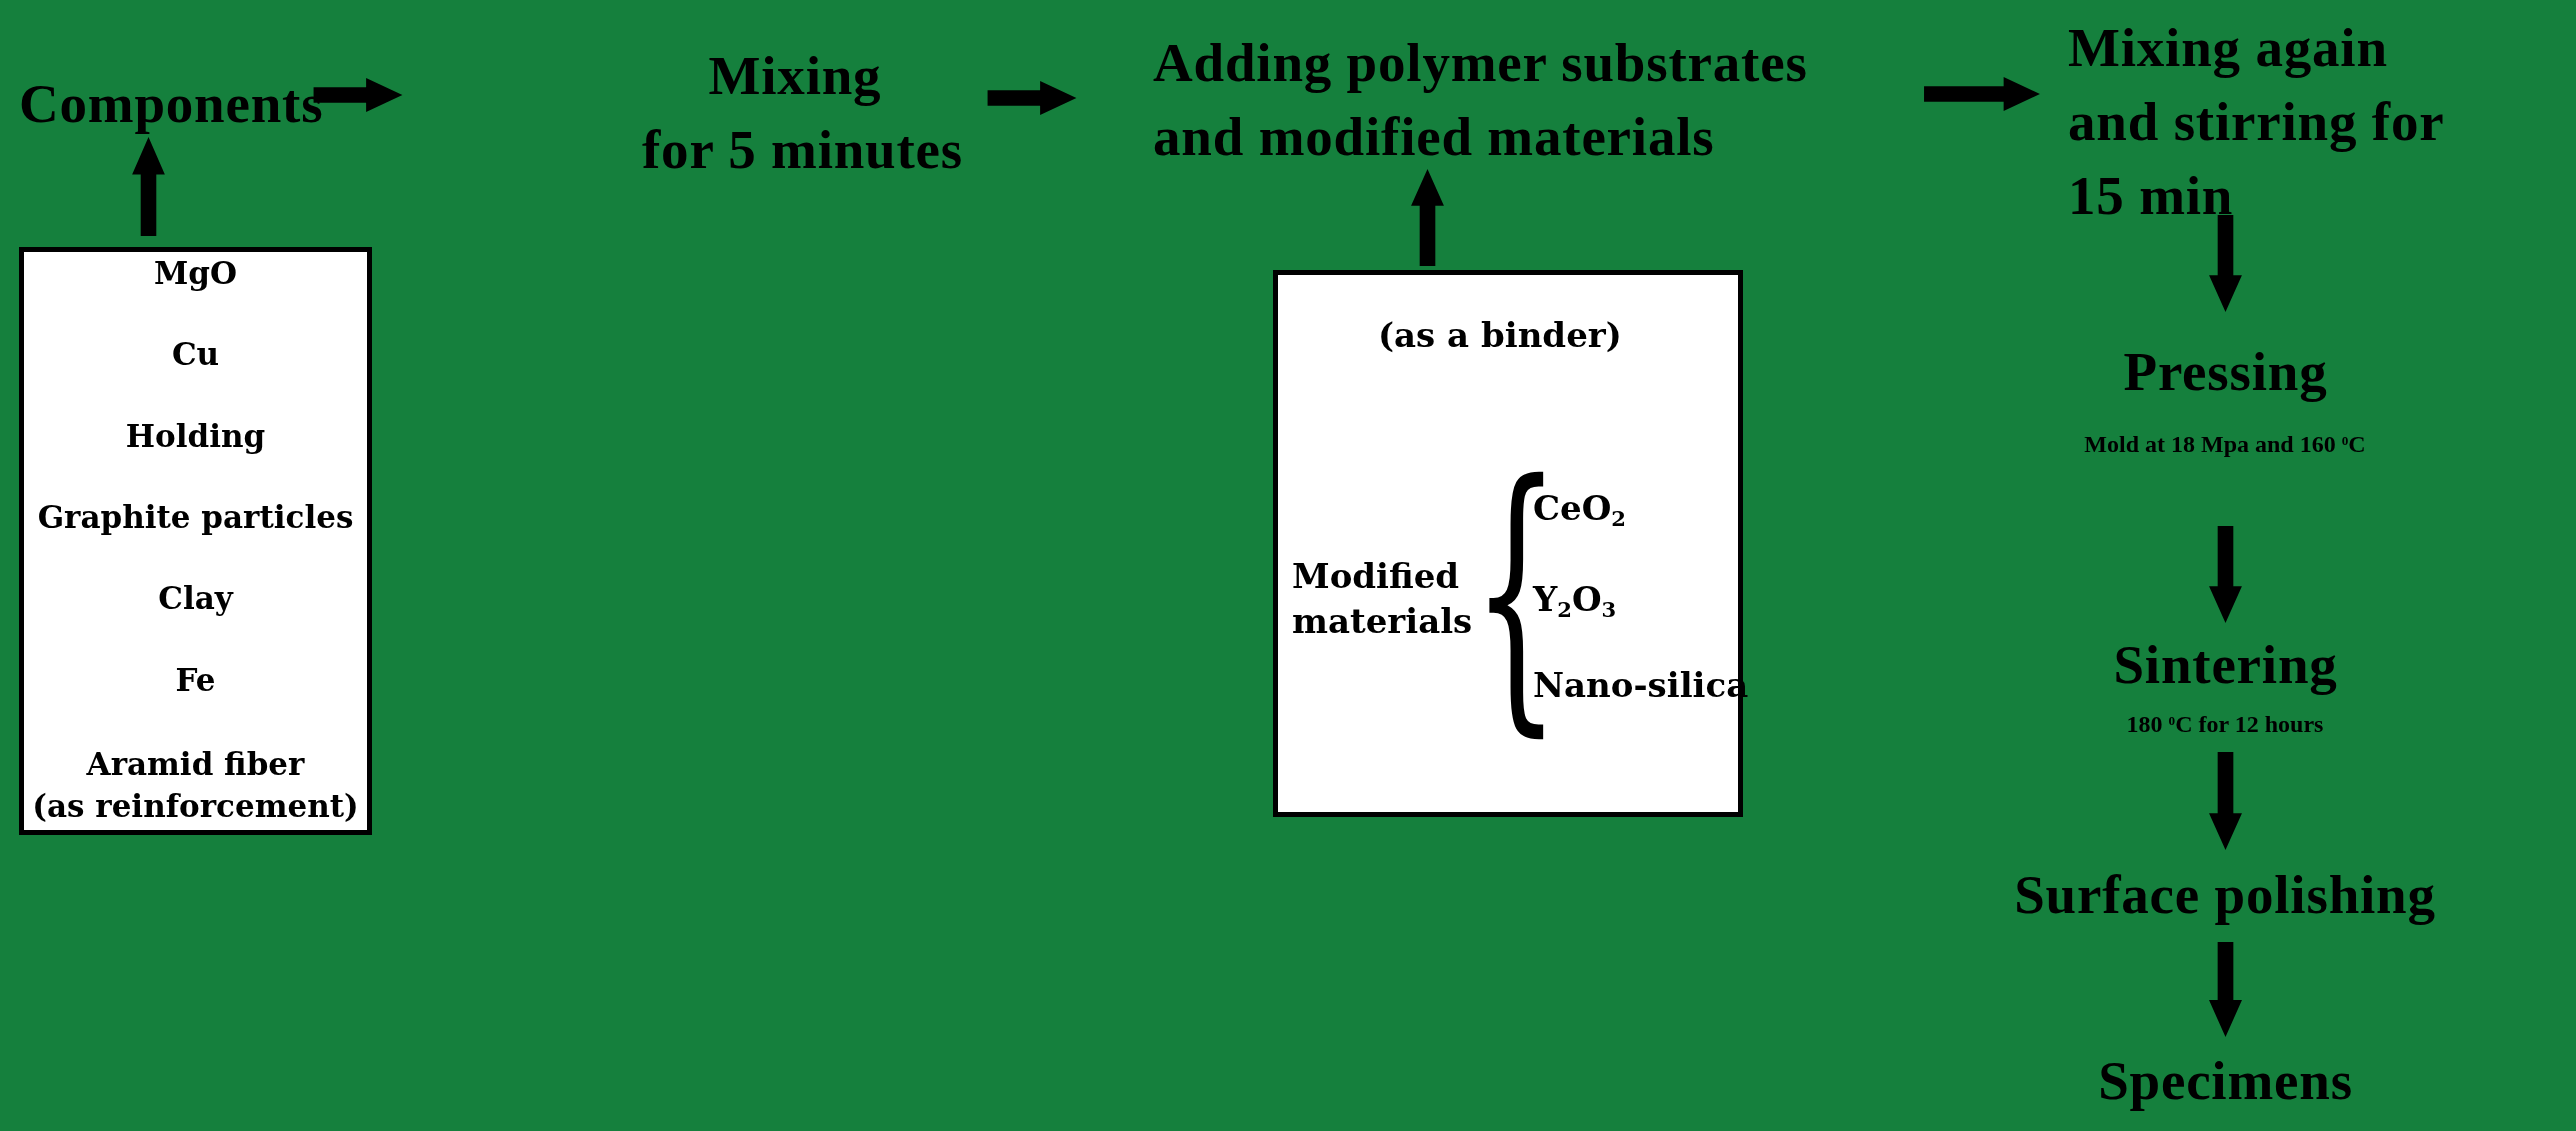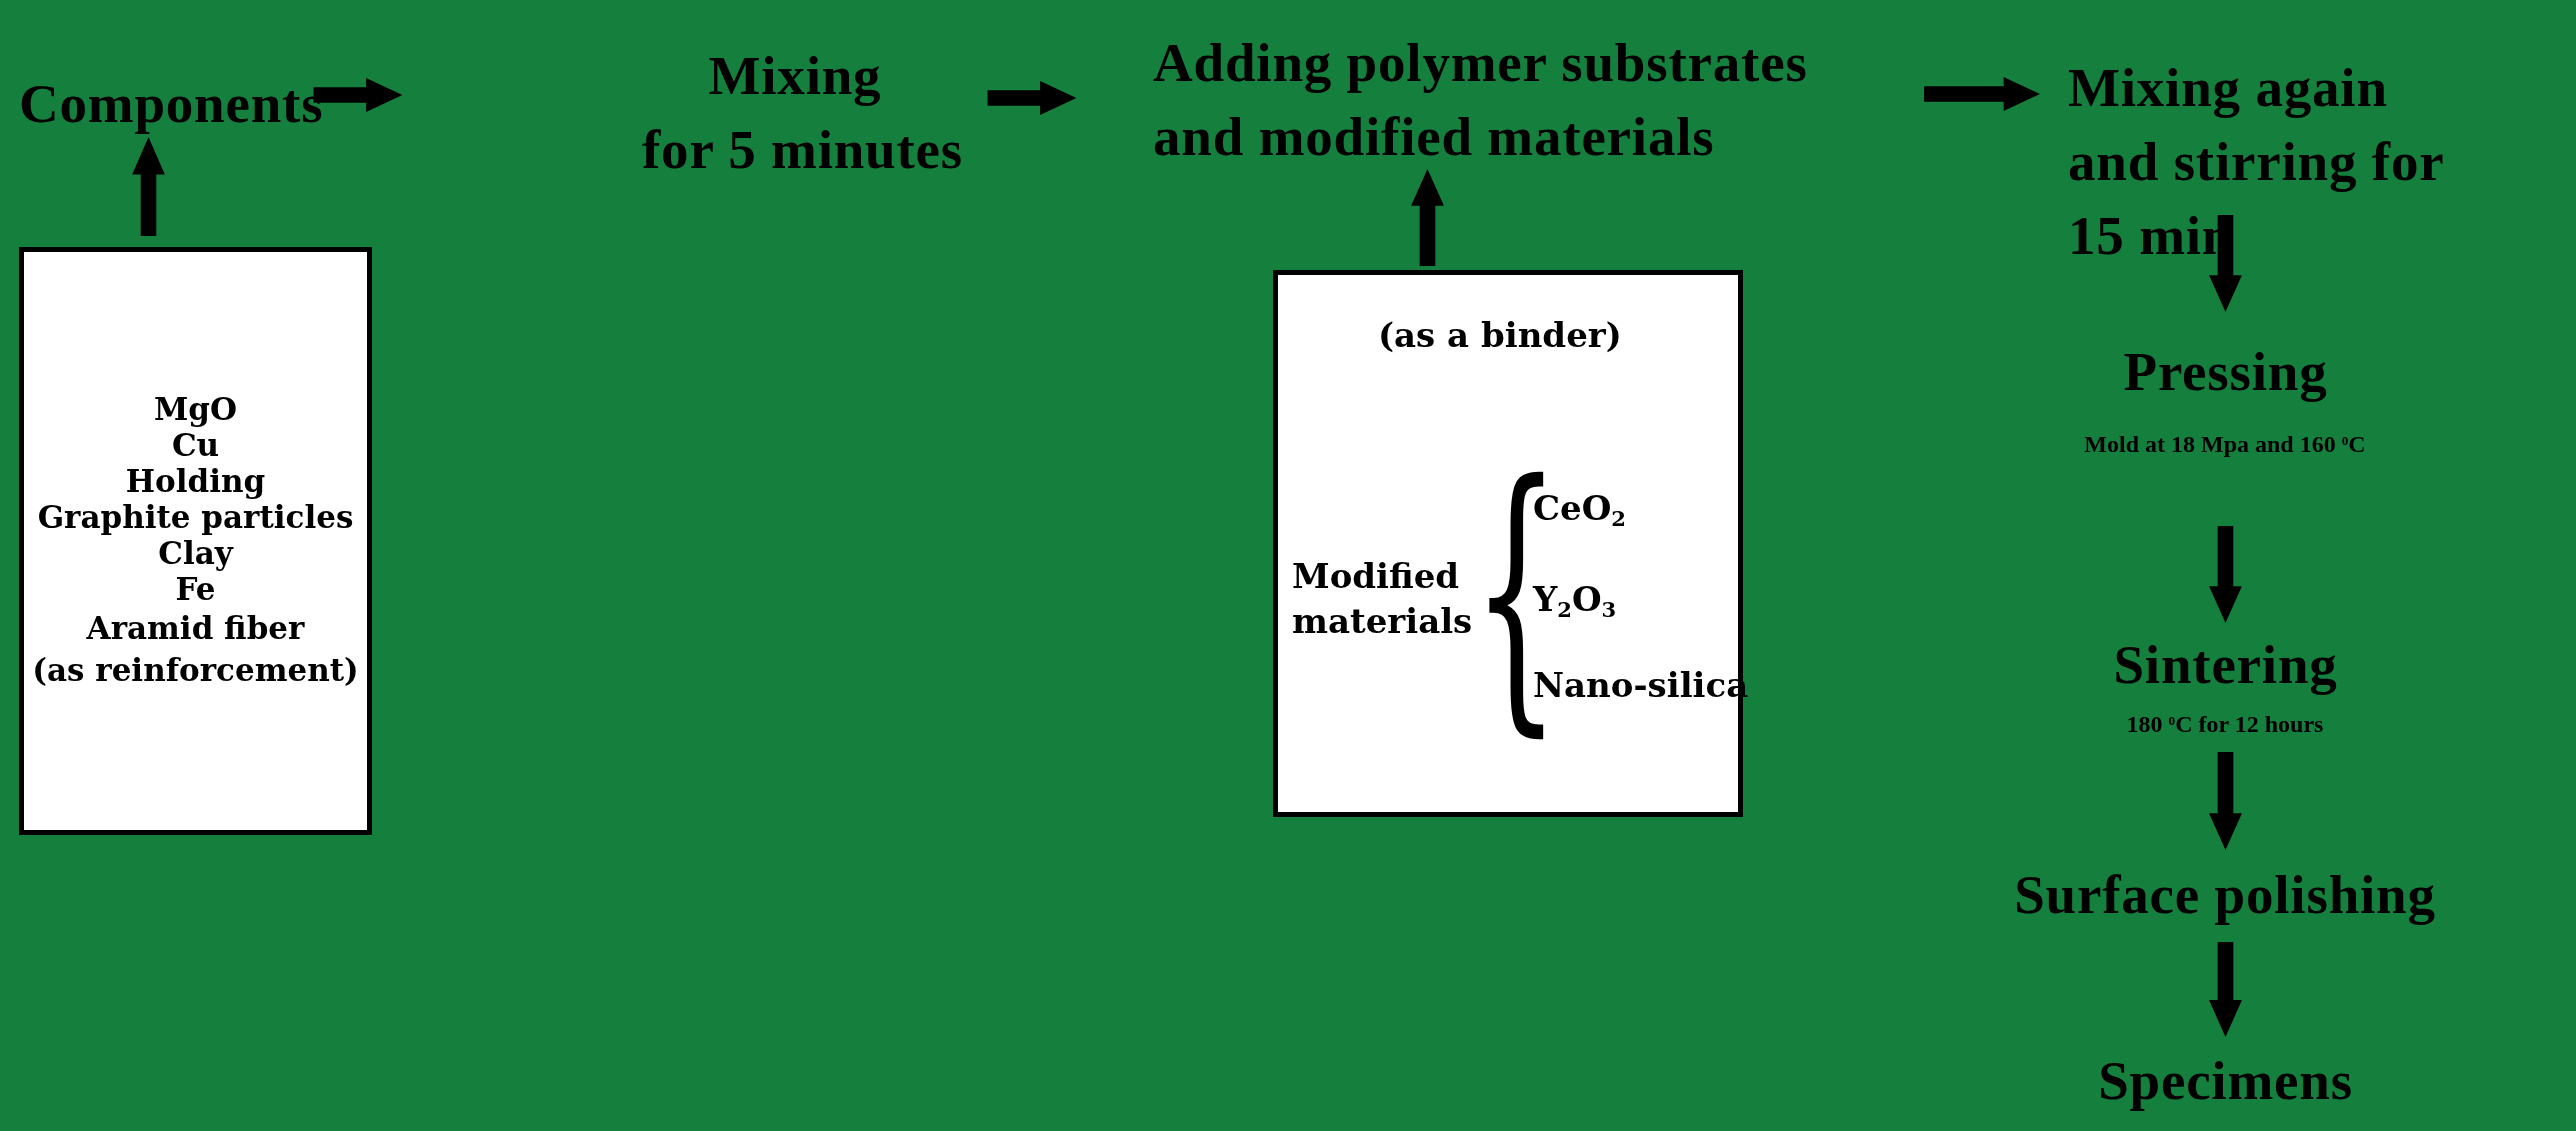--- a/index.html
+++ b/index.html
@@ -42,21 +42,21 @@
   }
   
   .p {
     font-family: "DejaVu Serif", serif;
     font-weight: bold;
     white-space: nowrap;
   }
   #components-box {
     left: 19px; top: 247px; width: 353px; height: 588px;
     display: flex; flex-direction: column;
-    justify-content: center; align-items: center;
+    justify-content: space-between; align-items: center;
     padding: 3.1px 0; 
   }
   #components-box .item { font-size: 31px; text-align: center; }
   #components-box .item2 { font-size: 31px; line-height: 42px; text-align: center; }
   #additives-box { left: 1273px; top: 270px; width: 470px; height: 547px; }
   .binder { left: 100px; top: 38px; font-size: 34px; line-height: 45px; }
   .group-label { left: 14px; top: 279px; font-size: 34px; line-height: 45px; }
   .brace {
     left: 194px; top: 208px;
     font-family: "DejaVu Serif", serif;
@@ -101,21 +101,21 @@
     <div>Adding polymer substrates</div>
     <div>and modified materials</div>
   </div>
 
   <div class="arrow" style="left:1923px; top:77px;">
     <svg width="118" height="34" viewBox="0 0 150 44">
         <polygon fill="currentColor" points="0,12 103,12 103,0 150,22 103,44 103,32 0,32"></polygon>
       </svg>
   </div>
 
-  <div class="abs h" style="left:2068px; top:11px;margin-top:40px;">
+  <div class="abs h" style="left:2068px; top:11px;">
     <div>Mixing again</div>
     <div>and stirring for</div>
     <div>15 min</div>
   </div>
 
   <div class="arrow" style="left:132px; top:137px;">
     <svg width="33" height="99" viewBox="0 0 42 127">
         <polygon fill="currentColor" points="21,0 42,48 31,48 31,127 11,127 11,48 0,48"></polygon>
       </svg>
   </div>

